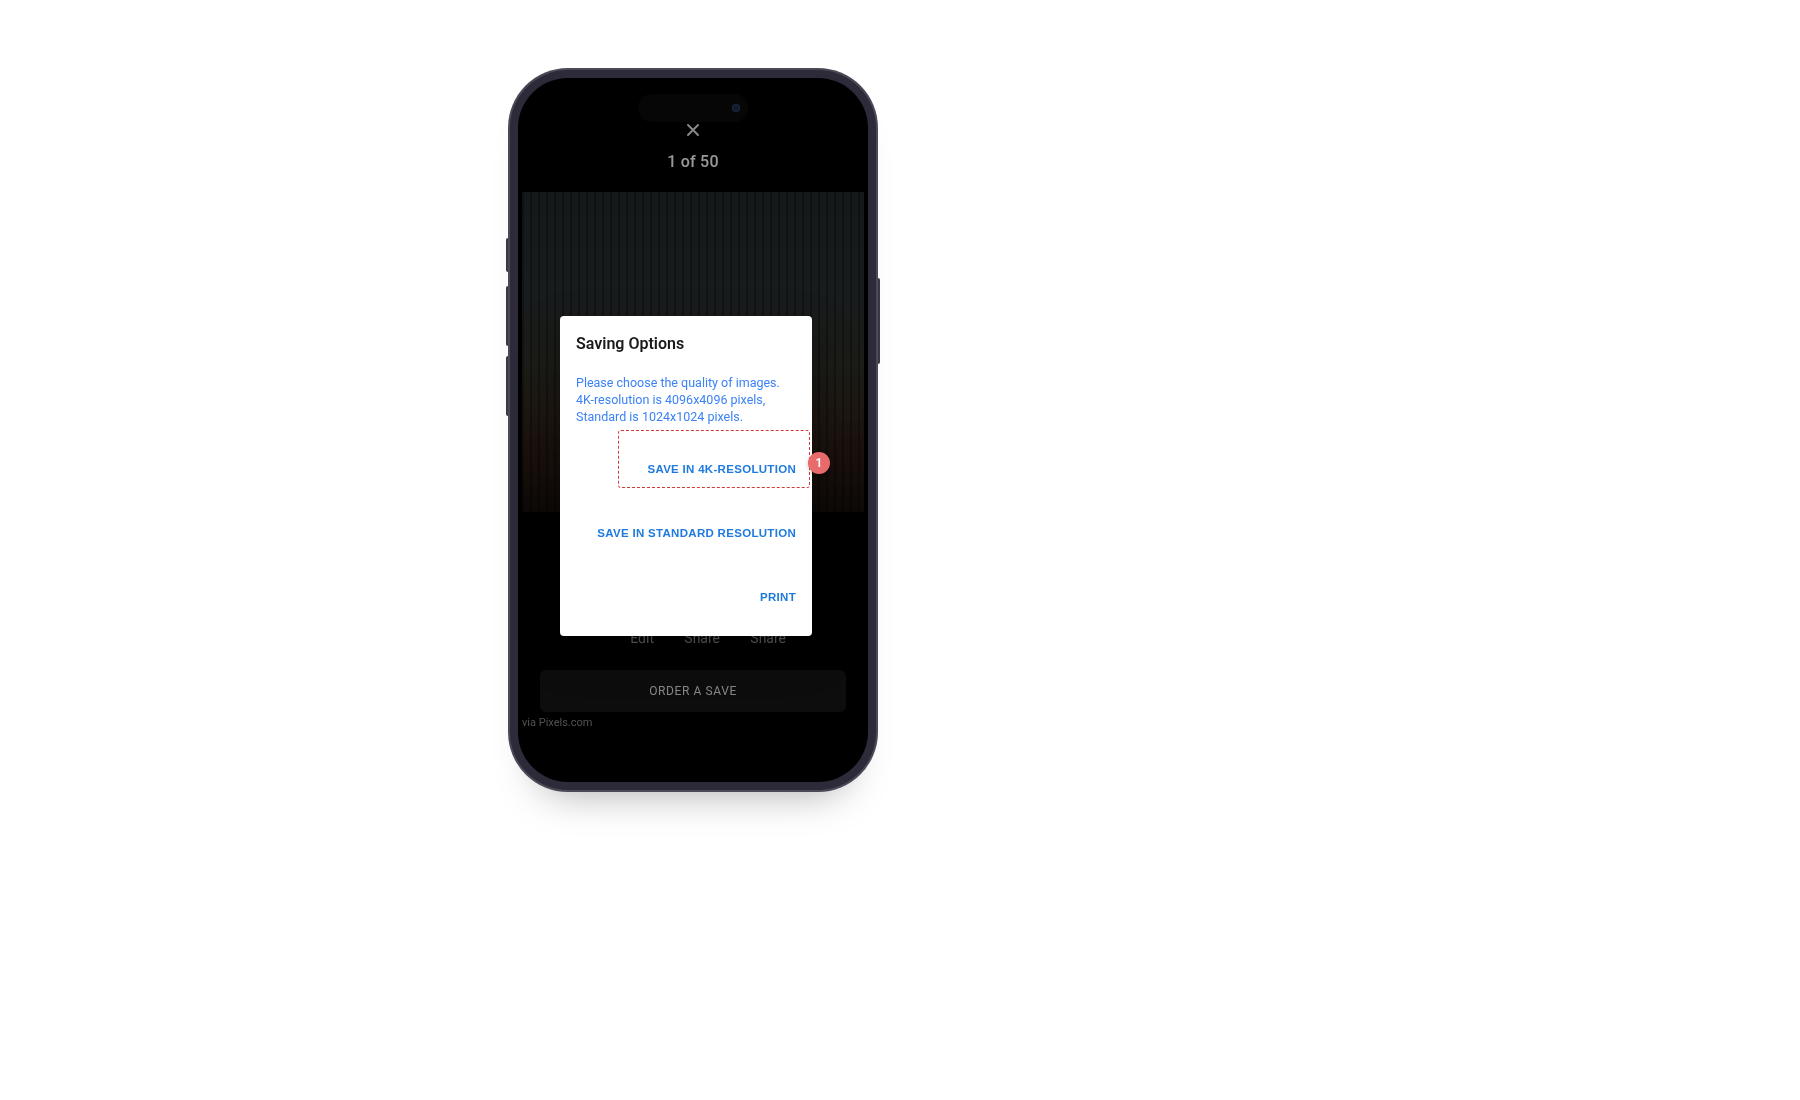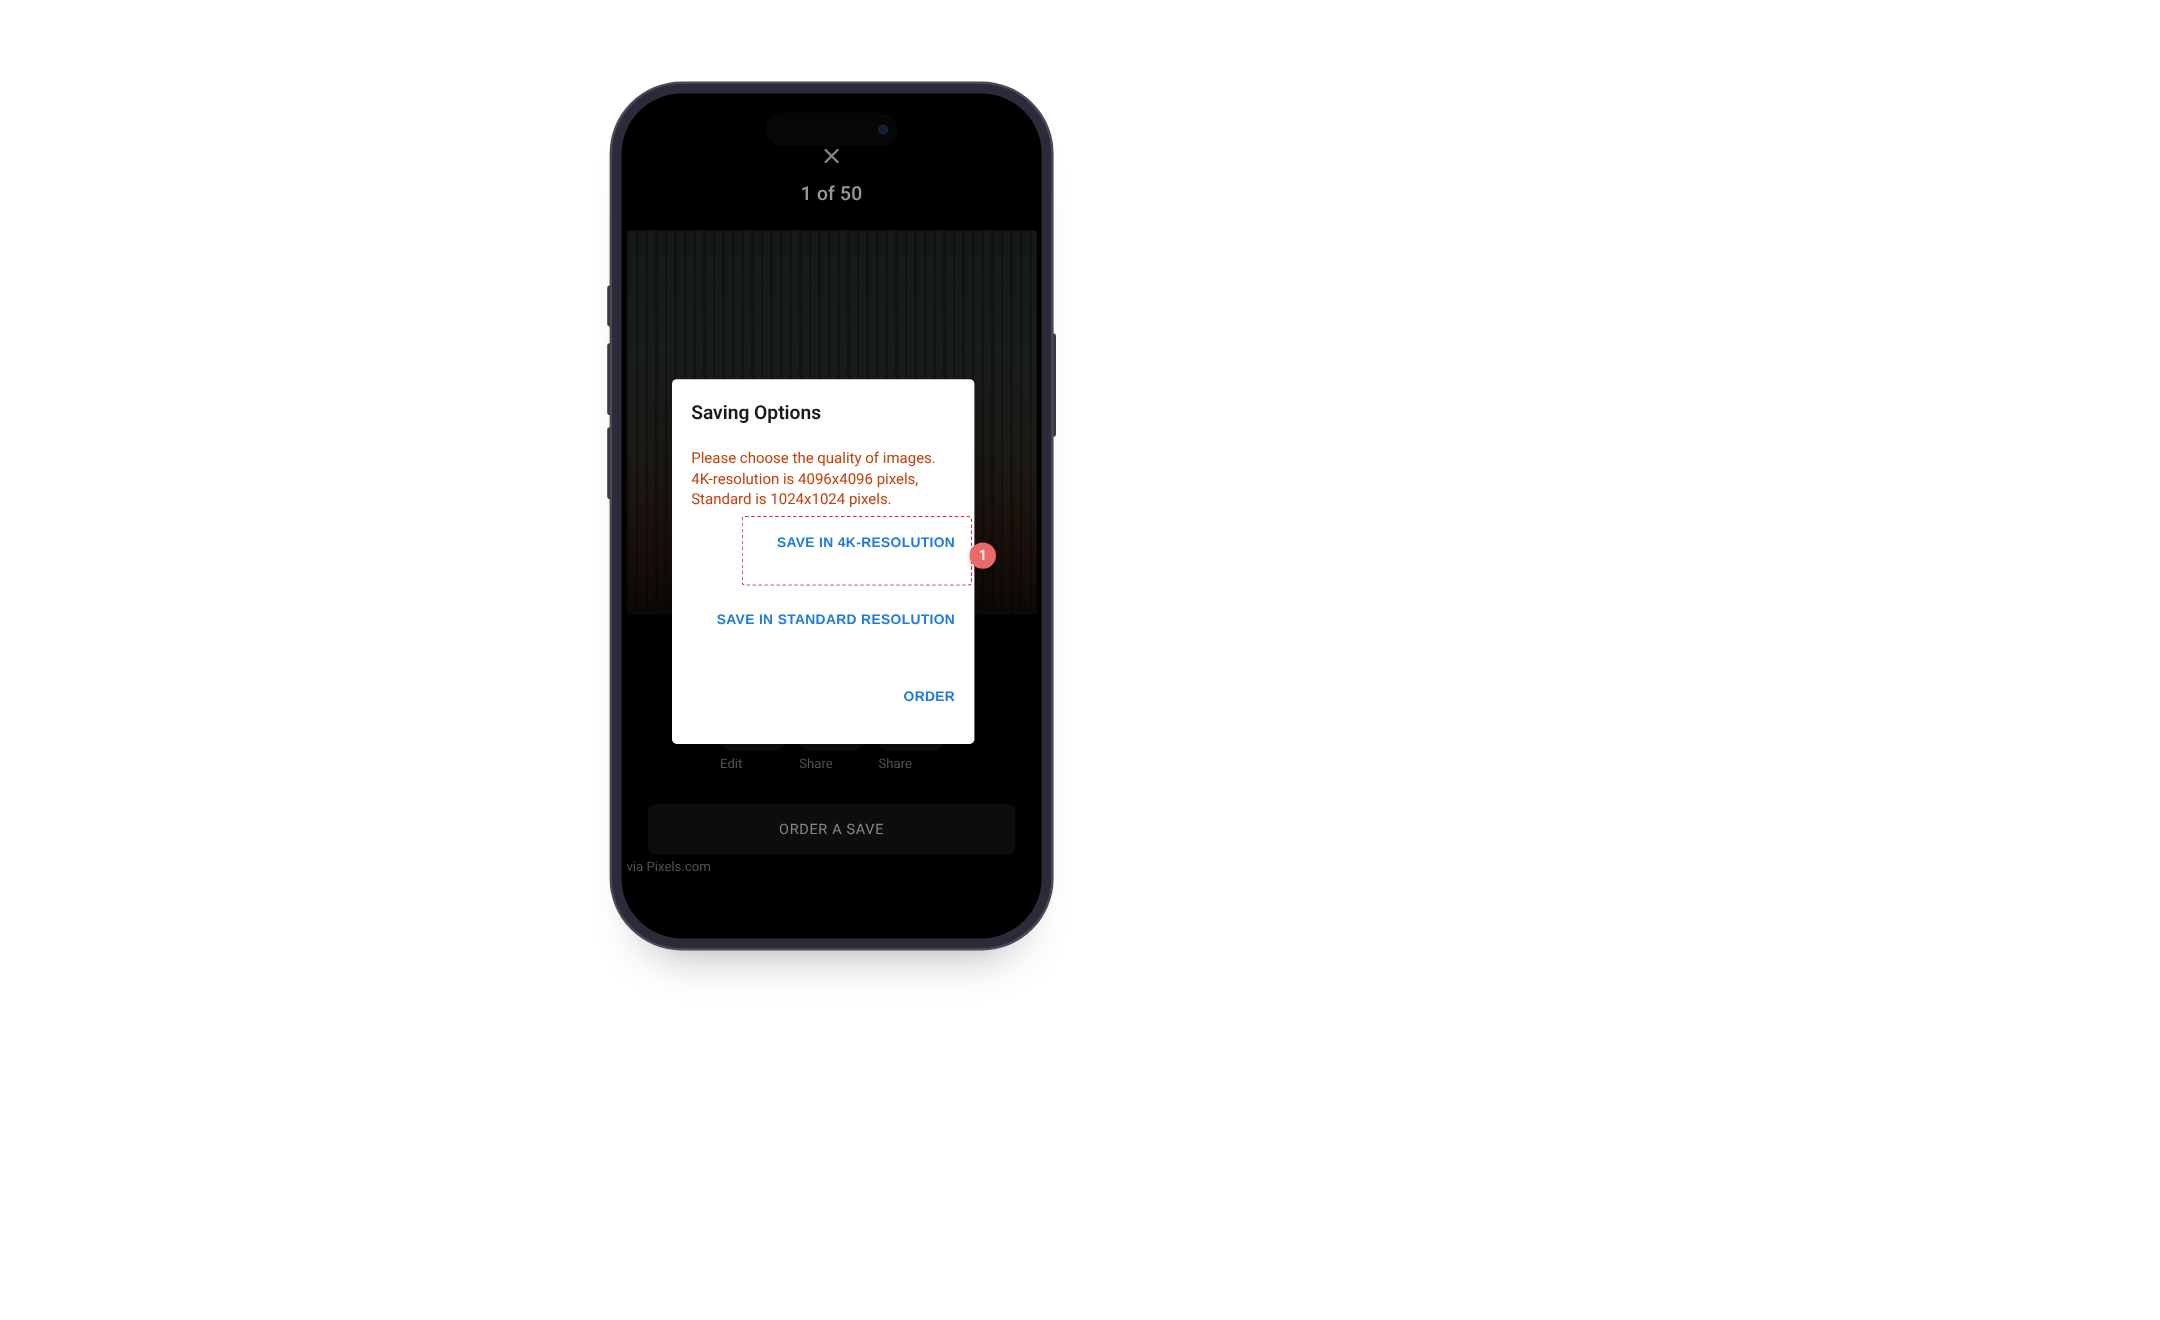--- a/index.html
+++ b/index.html
@@ -68,21 +68,21 @@
   .tiles {
     position:absolute; left:0; right:0; top:490px;
     display:flex; gap:12px; justify-content:center;
   }
   .tile {
     width:54px; height:54px; border-radius:8px; background:#161616;
     display:flex; align-items:center; justify-content:center; color:#bdbdbd;
     cursor:pointer;
   }
   .tileLabels { position:absolute; left:0; right:0; top:548px; display:flex; gap:12px; justify-content:center; }
-  .tlabel { width:54px; text-align:left; color:#9a9a9a; font-size:11px; }
+  .tlabel { width:54px; text-align:right; color:#9a9a9a; font-size:14px; }
 
   
   .orderbtn {
     position:absolute; left:18px; right:18px; top:588px; height:42px;
     background:#141414; color:#cfcfcf; border-radius:6px;
     display:flex; align-items:center; justify-content:center;
     font-size:12px; letter-spacing:.6px; cursor:pointer;
   }
   .via { position:absolute; left:0; right:0; top:634px; color:#7d7d7d; font-size:11px; }
 
@@ -92,21 +92,21 @@
   
   .modal {
     position:absolute;
     left:560px; top:316px;
     width:252px;
     background:#ffffff; border-radius:4px;
     box-shadow: 0 18px 40px rgba(0,0,0,.35);
     padding:18px 16px 8px 16px;
   }
   .modal h3 { font-size:16px; font-weight:600; color:#1a1a1a; margin-bottom:22px; }
-  .modal p { font-size:12.5px; line-height:1.35; color:#c2410c; white-space:pre-line; }
+  .modal p { font-size:12.5px; line-height:1.35; color:#3b82f6; margin-bottom:16px; white-space:pre-line; }
   .modal .actions { display:flex; flex-direction:column; align-items:flex-end; gap:10px; padding-bottom:4px; }
   .modal .actions button {
     background:none; border:none; color:#1f7ae0; font-weight:700; font-size:11.5px;
     letter-spacing:.3px; cursor:pointer; padding:21px 0;
   }
 
   
   .callout {
     position:absolute;
     left:618px; top:430px;
@@ -191,21 +191,21 @@
   </div>
 
   <div class="modal">
     <h3>Saving Options</h3>
     <p>Please choose the quality of images.
 4K-resolution is 4096x4096 pixels,
 Standard is 1024x1024 pixels.</p>
     <div class="actions">
       <button>SAVE IN 4K-RESOLUTION</button>
       <button>SAVE IN STANDARD RESOLUTION</button>
-      <button>ORDER</button>
+      <button>PRINT</button>
     </div>
   </div>
 
   <div class="callout"></div>
   <div class="calloutBadge">
     <span>1</span>
   </div>
 
 </div>
 

